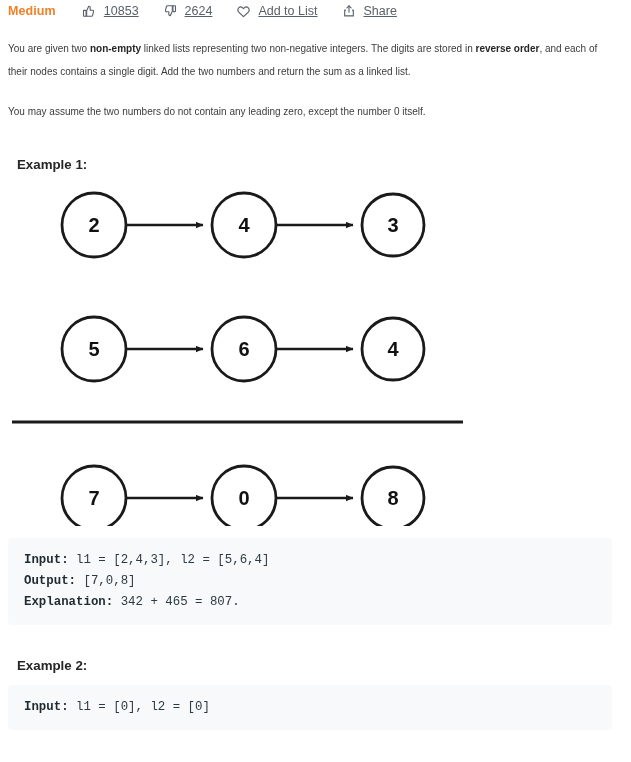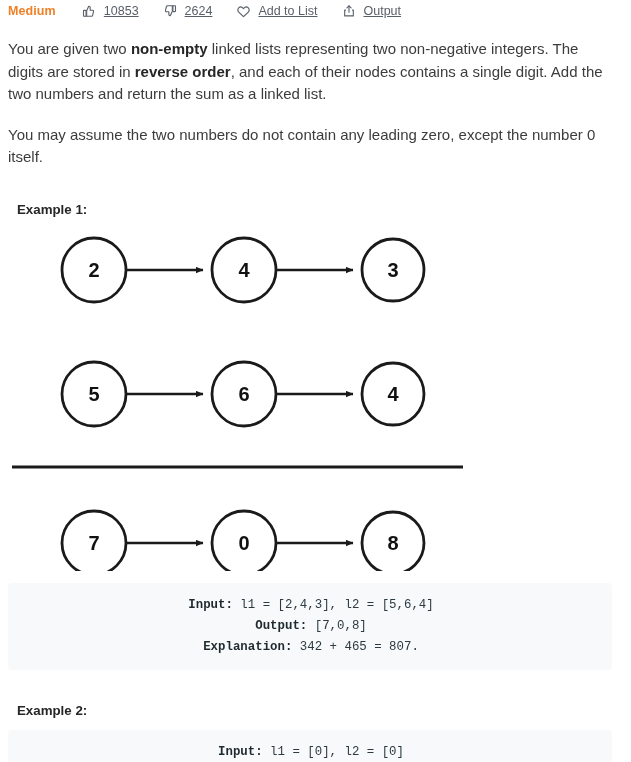--- a/index.html
+++ b/index.html
@@ -59,21 +59,21 @@
     justify-content: center;
     width: 15px;
     height: 15px;
     margin-right: 7px;
     color: #5a6069;
   }
   .meta-item .txt { font-size: 12.5px; color: #5a6069; }
 
   
   .desc {
-    font-size: 15px;
+    font-size: 10px;
     line-height: 22.5px;
     color: #3c3c3c;
     margin: 0;
     padding-top: 18px;
     max-width: 607px;
   }
   .desc.second { padding-top: 18px; }
   .desc b { font-weight: 700; color: #262626; }
 
   
@@ -97,21 +97,20 @@
     background: #f7f9fa;
     border-radius: 4px;
     padding: 12px 14px 12px 16px;
     margin-top: 12px;
     font-family: "Liberation Mono", "DejaVu Sans Mono", monospace;
     font-size: 12.4px;
     line-height: 21px;
     color: #2d3a42;
     box-sizing: border-box;
     width: 604px;
-    text-align: center;
   }
   .codeline { white-space: pre; }
   .codeline b { font-weight: 700; color: #1f2a30; }
 </style>
 </head>
 <body>
 
 <div class="page">
 
 
@@ -148,21 +147,21 @@
     </div>
 
     <div class="meta-item">
       <span class="glyph">
         <svg width="14" height="14" viewBox="0 0 24 24" fill="none" stroke="#5a6069" stroke-width="1.9" stroke-linejoin="round" stroke-linecap="round">
           <path d="M6 10.5H4.6v9.9h14.8v-9.9H18"></path>
           <path d="M12 14.2V3.3"></path>
           <path d="M8.4 6.7 12 3.1l3.6 3.6"></path>
         </svg>
       </span>
-      <span class="txt">Output</span>
+      <span class="txt">Share</span>
     </div>
   </div>
 
   <p class="desc"><span>You are given two </span><b>non-empty</b><span> linked lists representing two non-negative integers. The digits are stored in </span><b>reverse order</b><span>, and each of their nodes contains a single digit. Add the two numbers and return the sum as a linked list.</span></p>
 
   <p class="desc second">You may assume the two numbers do not contain any leading zero, except the number 0 itself.</p>
 
   <h2 class="example-head">Example 1:</h2>
 
   <div class="diagram">

